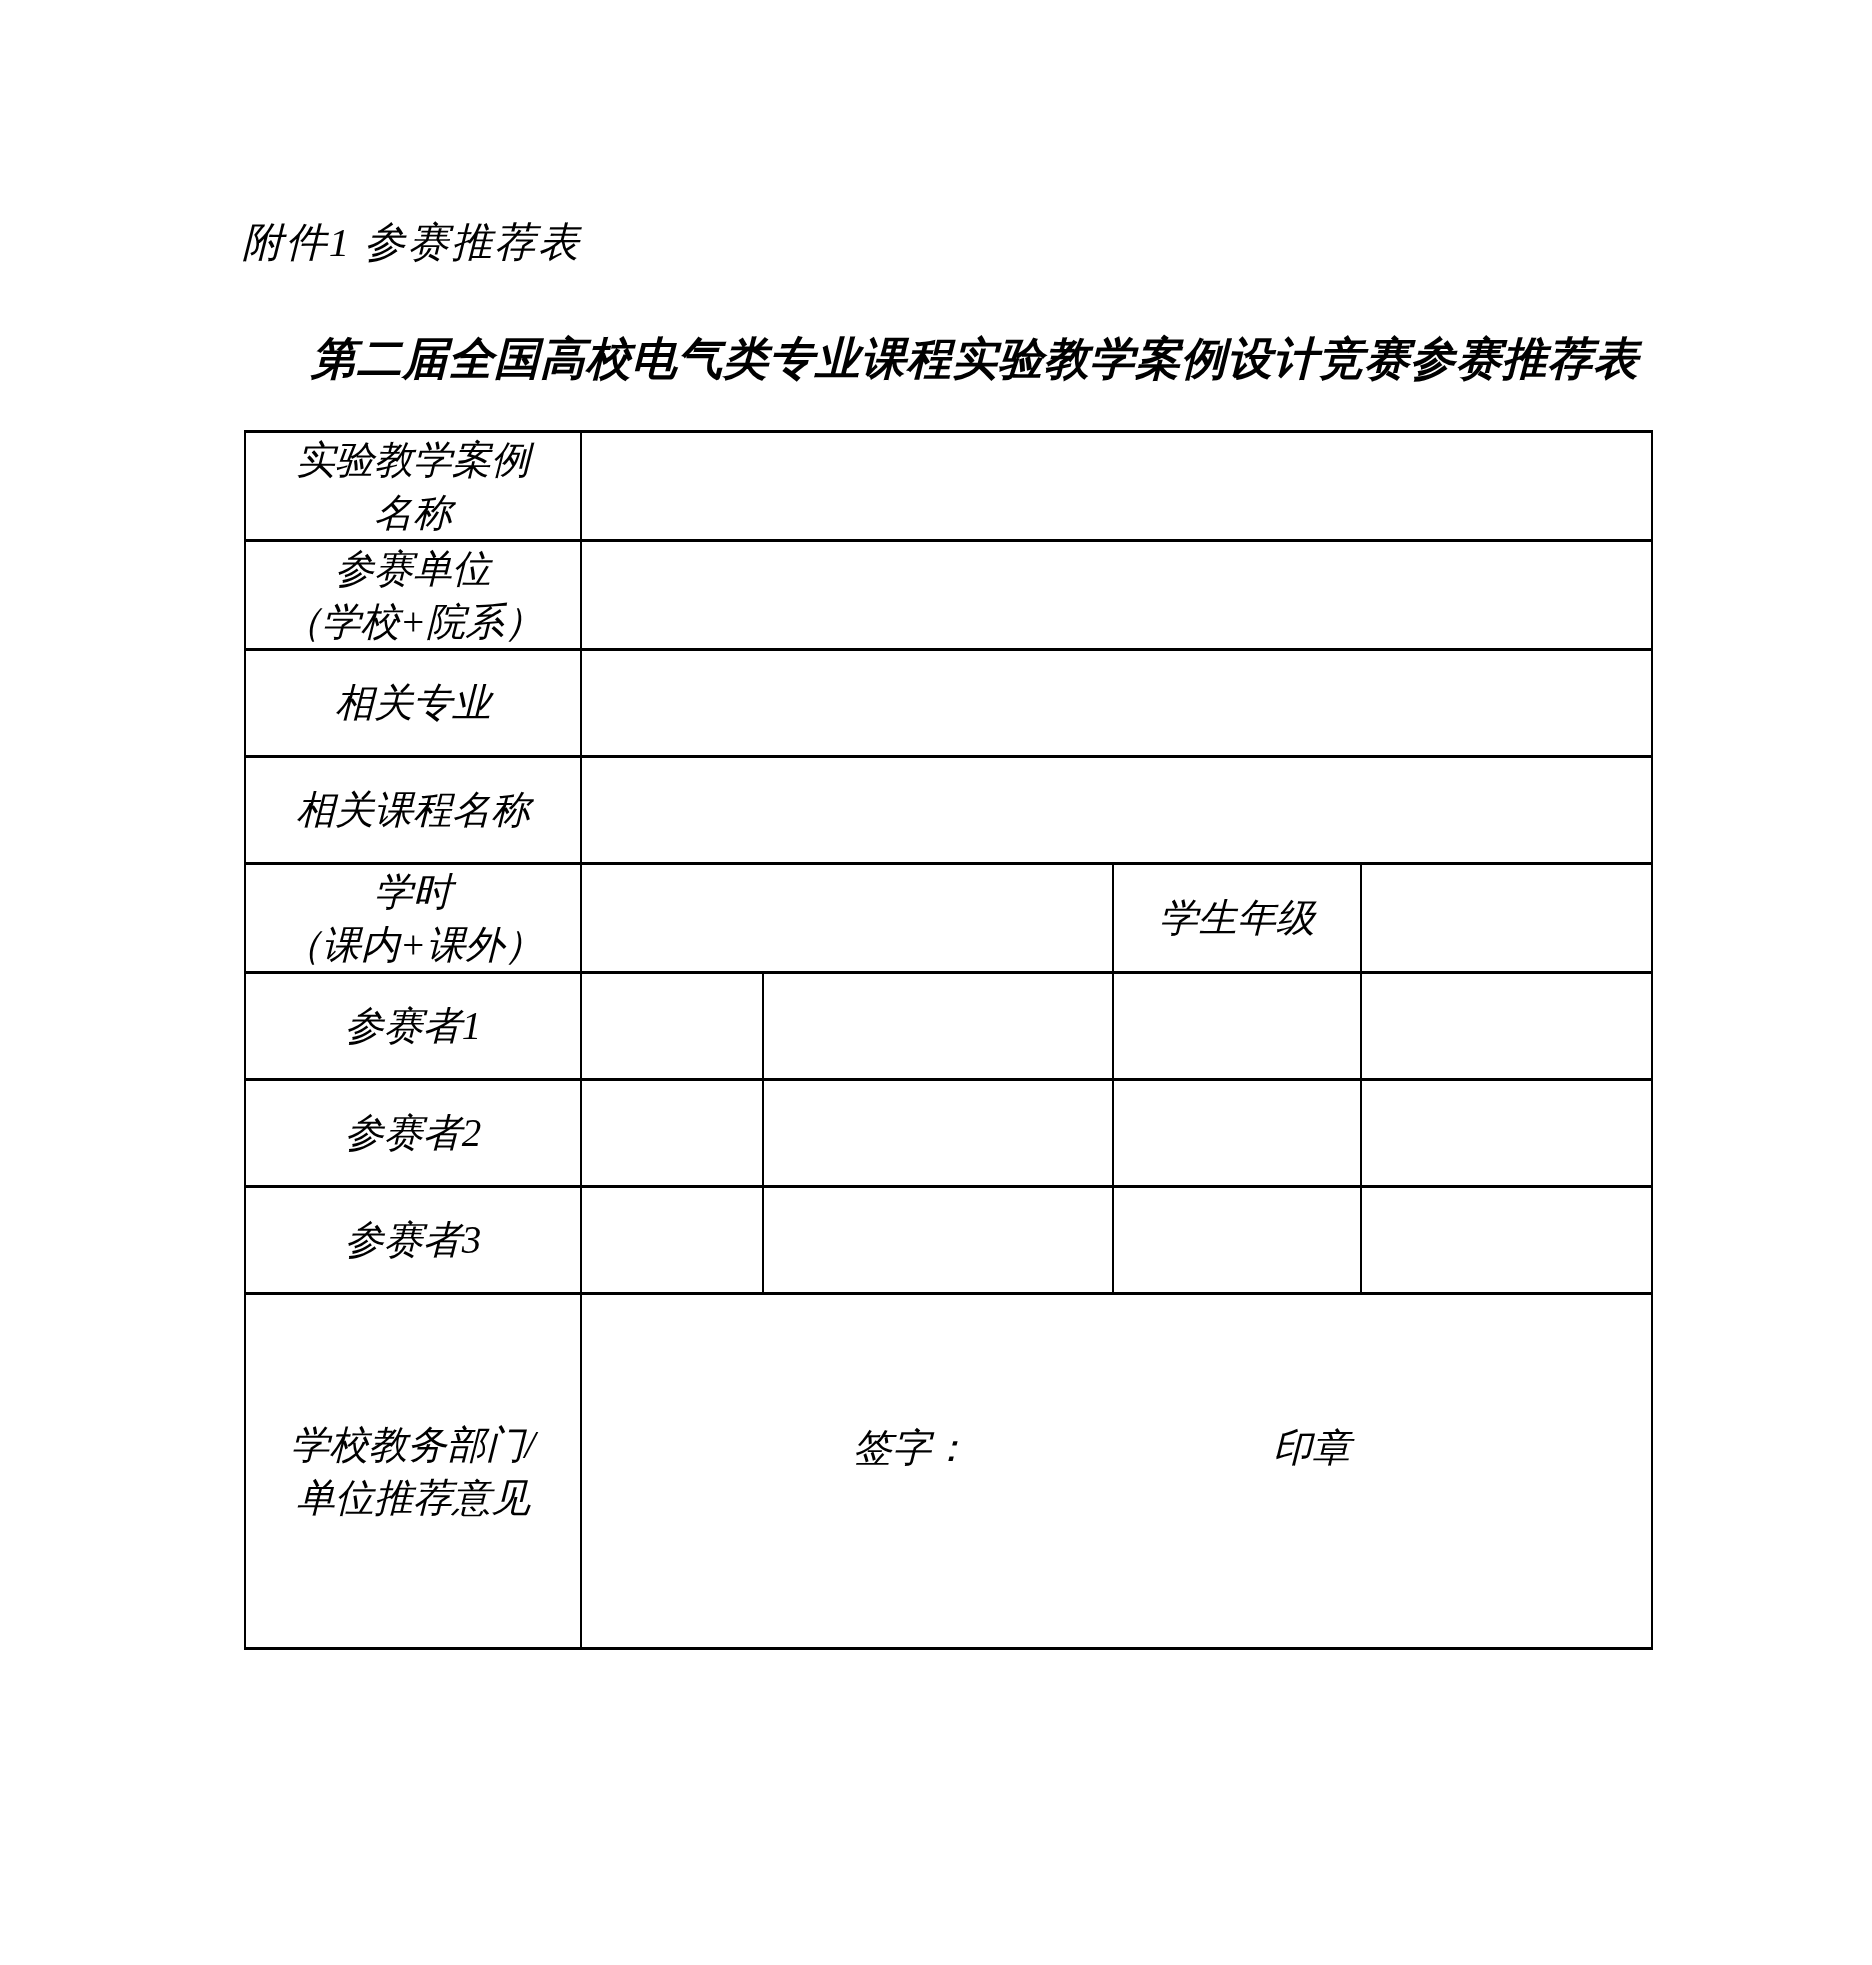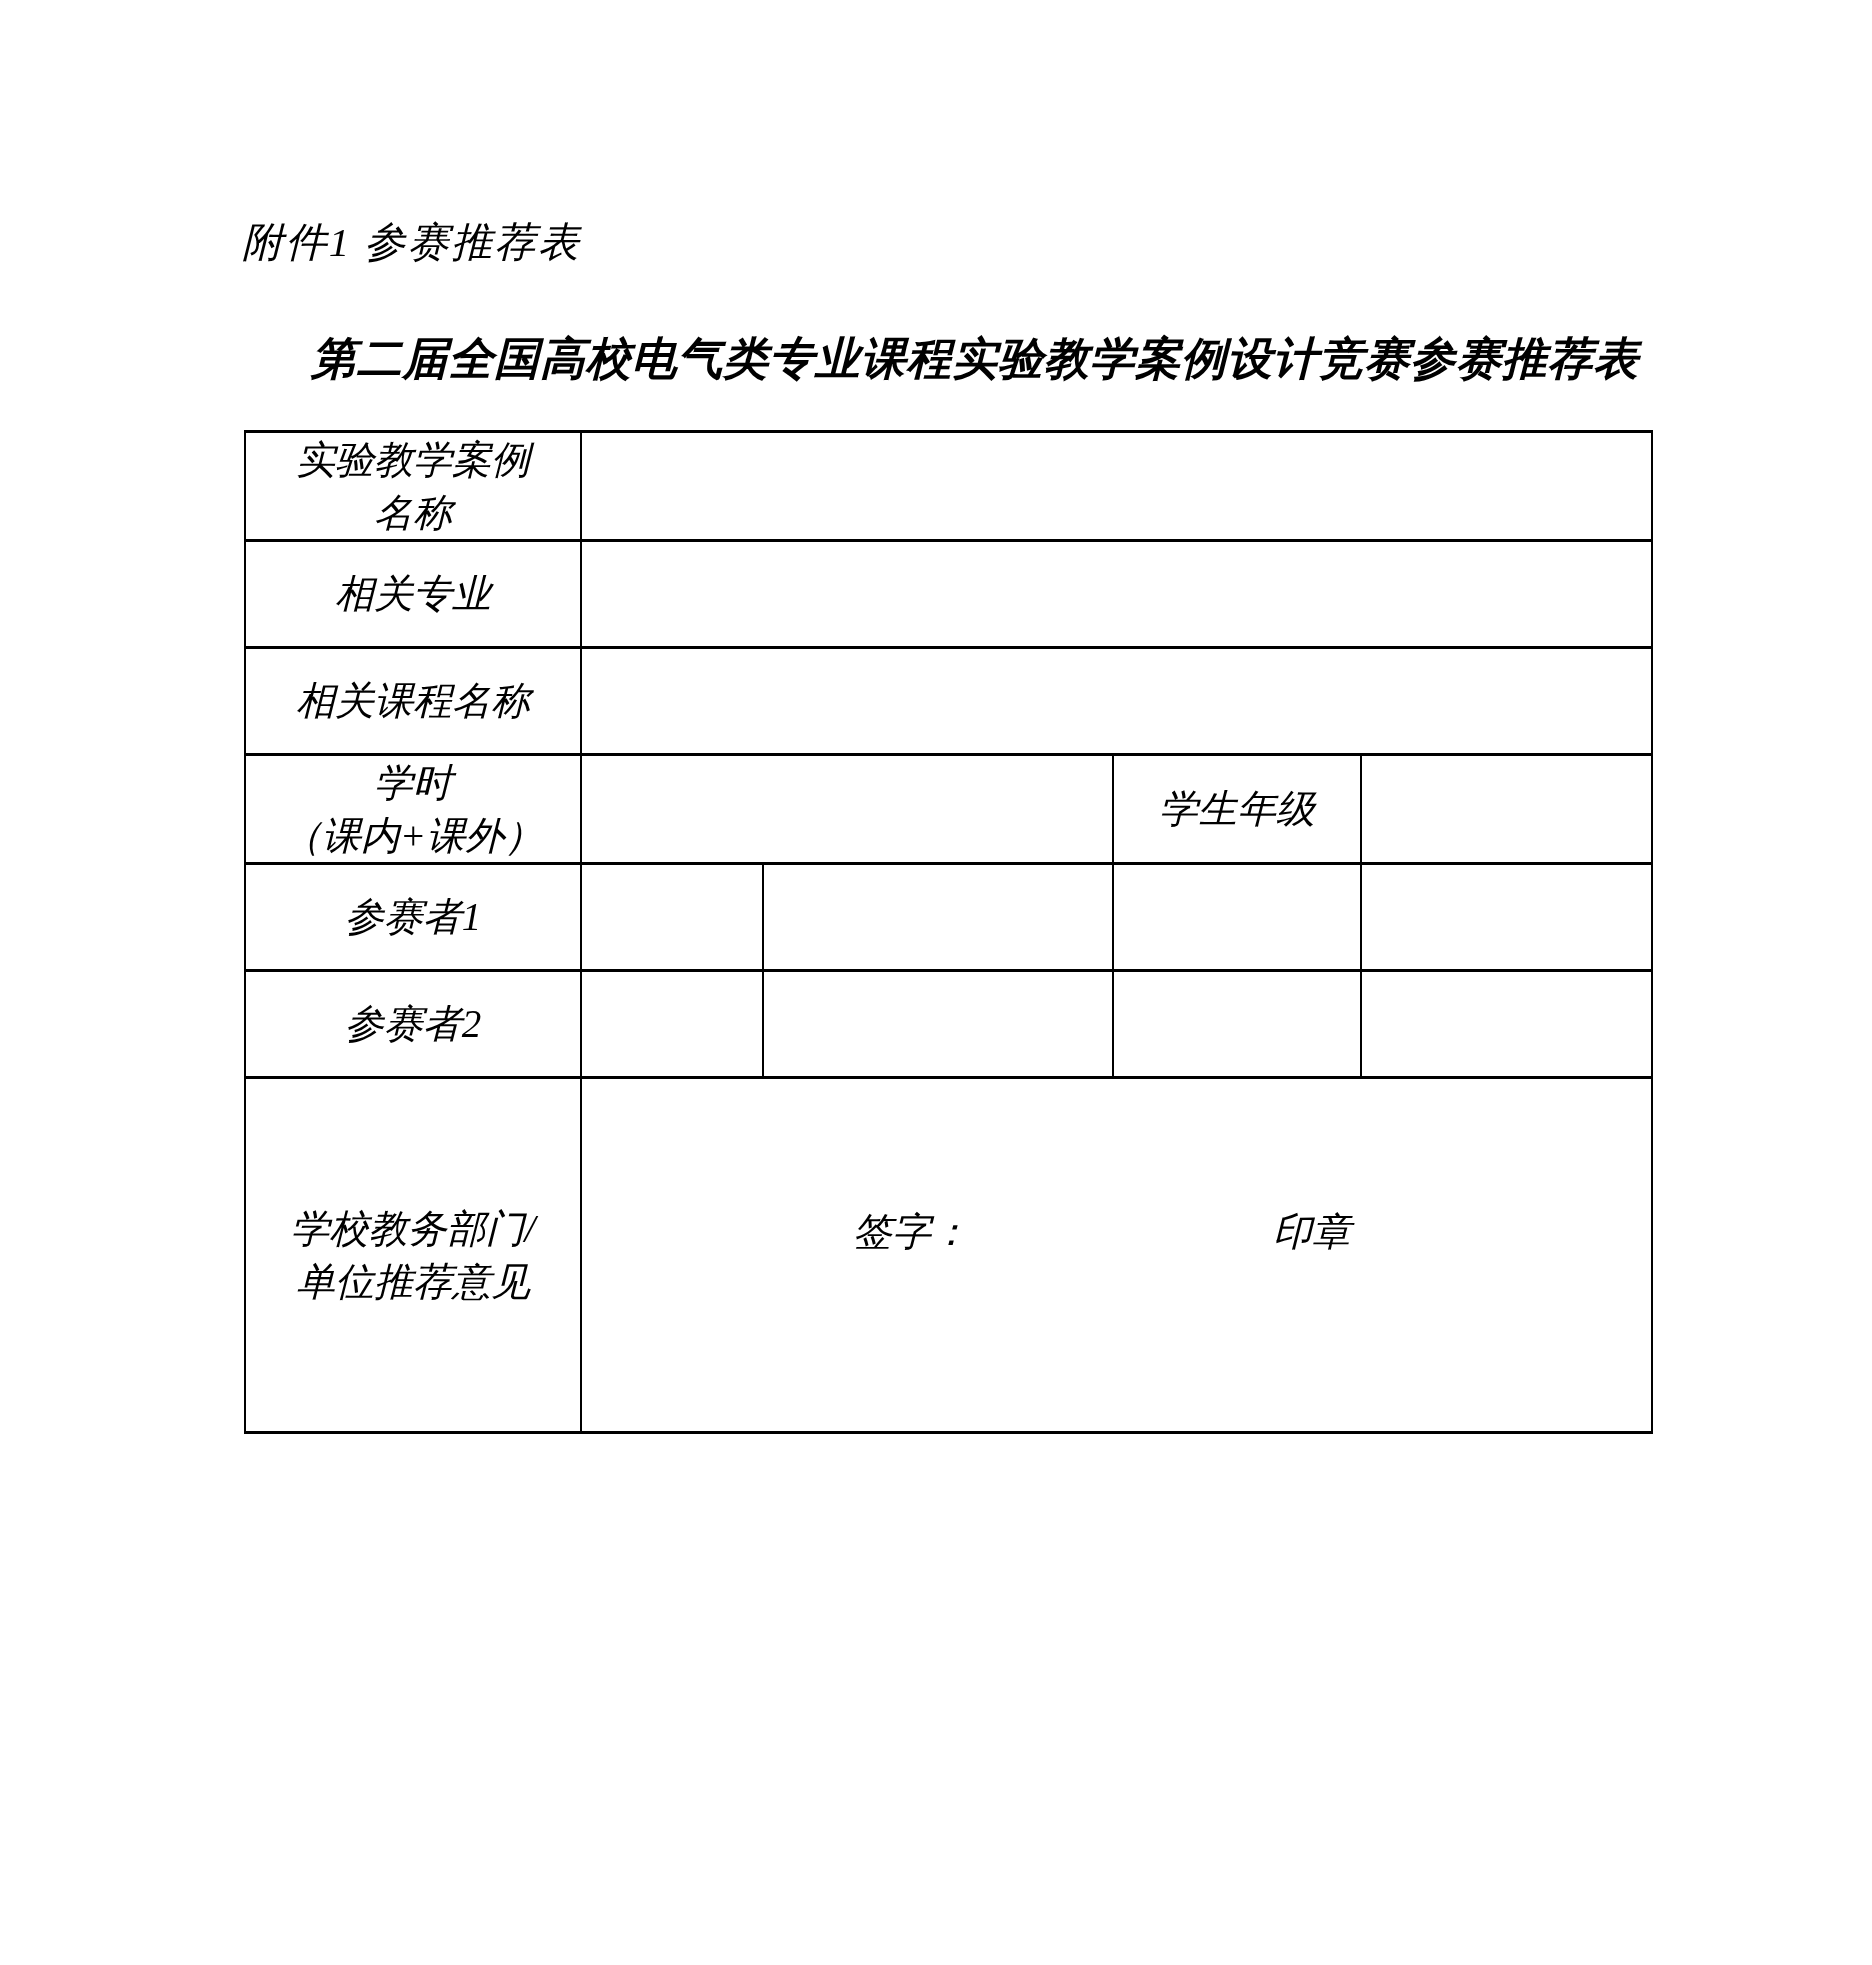--- a/index.html
+++ b/index.html
@@ -92,20 +92,27 @@
 
     <tbody>
         <tr class="row-std">
       <td>
         <div class="lbl-line">实验教学案例</div>
         <div class="lbl-line">名称</div>
       </td>
       <td colspan="4"></td>
     </tr>
 
+    <tr class="row-std">
+      <td>
+        <div class="lbl-line">参赛单位</div>
+        <div class="lbl-line">（学校+院系）</div>
+      </td>
+      <td colspan="4"></td>
+    </tr>
 
     <tr class="row-std">
       <td>相关专业</td>
       <td colspan="4"></td>
     </tr>
 
     <tr class="row-std">
       <td>相关课程名称</td>
       <td colspan="4"></td>
     </tr>
@@ -130,20 +137,27 @@
     </tr>
 
     <tr class="row-std">
       <td>参赛者2</td>
       <td></td>
       <td></td>
       <td></td>
       <td></td>
     </tr>
 
+    <tr class="row-std">
+      <td>参赛者3</td>
+      <td></td>
+      <td></td>
+      <td></td>
+      <td></td>
+    </tr>
 
     <tr class="row-last">
       <td>
         <div class="lbl-line">学校教务部门/</div>
         <div class="lbl-line">单位推荐意见</div>
       </td>
       <td colspan="4" class="recommend-value">
         <div class="sign-row">
           <span>签字：</span>
           <span class="seal-label">印章</span>

